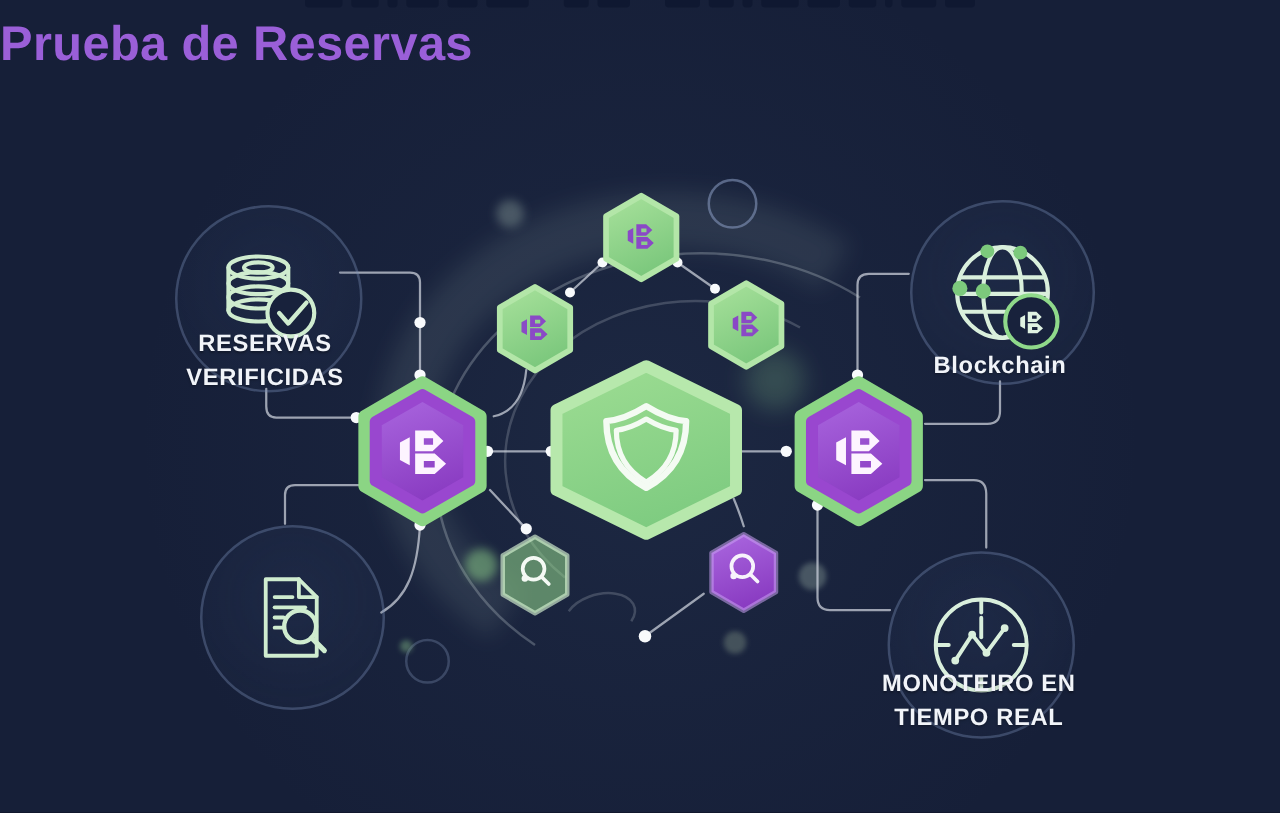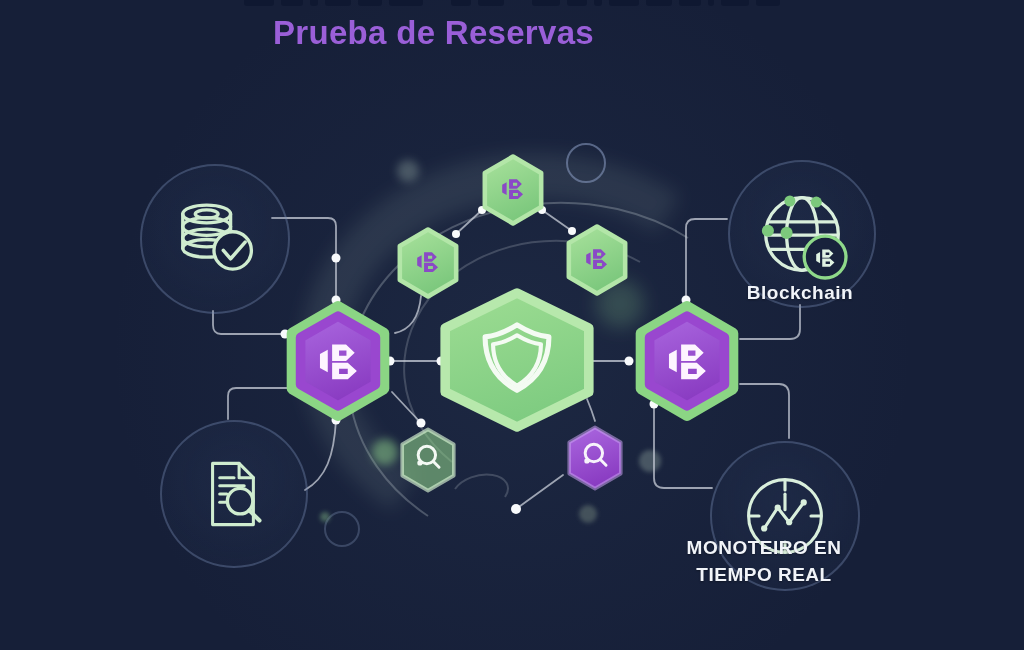--- a/index.html
+++ b/index.html
@@ -6,21 +6,21 @@
   .stage{
     position:relative;width:1024px;height:650px;overflow:hidden;
     background:#161f38;
     background-image:radial-gradient(circle at 512px 350px, rgba(70,95,130,.14) 0%, rgba(70,95,130,.05) 38%, rgba(0,0,0,0) 65%);
     font-family:"Liberation Sans","DejaVu Sans",sans-serif;
   }
   svg{display:block;}
   .overlay{position:absolute;left:0;top:0;pointer-events:none;}
   .title{
     position:absolute;left:0;top:14px;width:867px;margin:0;
-    text-align:center;font-size:33px;font-weight:bold;letter-spacing:.3px;
+    text-align:left;font-size:39px;font-weight:bold;letter-spacing:.3px;
     color:#9a5fd8;
   }
   .cutoff{
     position:absolute;left:0;top:-5px;width:1024px;height:12px;
     display:flex;justify-content:center;align-items:flex-start;gap:7px;
   }
   .cutoff span{display:block;height:11px;background:#0e1730;opacity:.85;border-radius:3px;}
   .gapw{width:14px;background:transparent !important;}
   .node-label{
     position:absolute;margin:0;text-align:center;color:#f1f4f9;
@@ -164,20 +164,22 @@
         <ellipse cx="-8" cy="9" rx="23" ry="8.5"></ellipse>
         <ellipse cx="-8" cy="-1" rx="23" ry="8.5"></ellipse>
         <ellipse cx="-8" cy="-12" rx="23" ry="8.5"></ellipse>
         <ellipse cx="-8" cy="-24" rx="23" ry="8.5"></ellipse>
         <ellipse cx="-8" cy="-24" rx="11" ry="4"></ellipse>
       </g>
       <circle cx="17" cy="11" r="18" fill="#18223c" stroke="#cfeccf" stroke-width="3.2"></circle>
       <path d="M8,11 l7,8 l14,-16" fill="none" stroke="#cfeccf" stroke-width="3.4" stroke-linecap="round" stroke-linejoin="round"></path>
     </svg>
   </div>
+  <p class="node-label" style="left:212px;top:262px">RESERVAS
+VERIFICIDAS</p>
 
   <div class="icon-circle" style="left:728px;top:160px;width:144px;height:144px">
     <svg width="110" height="110" viewBox="-50 -50 100 100">
       <g stroke="#d9efdc" stroke-width="3" fill="none">
         <circle r="33"></circle>
         <ellipse rx="14" ry="33"></ellipse>
         <line x1="-31" y1="-11" x2="31" y2="-11"></line>
         <line x1="-33" y1="1" x2="33" y2="1"></line>
         <line x1="-29" y1="14" x2="29" y2="14"></line>
       </g>
@@ -220,21 +222,21 @@
         <path d="M-20,12 L-7,-8 L4,6 L18,-13"></path>
       </g>
       <g fill="#d9efdc">
         <circle cx="-20" cy="12" r="3"></circle>
           <circle cx="-7" cy="-8" r="3"></circle>
         <circle cx="4" cy="6" r="3"></circle>
           <circle cx="18" cy="-13" r="3"></circle>
       </g>
     </svg>
   </div>
-  <p class="node-label" style="left:764px;top:534px">MONOTEIRO EN
+  <p class="node-label" style="left:783px;top:534px">MONOTEIRO EN
 TIEMPO REAL</p>
 
 
   <svg class="hex" style="left:480px;top:152px;width:66px;height:76px" viewBox="0 0 100 116">
     <polygon points="50,7 93,32 93,84 50,109 7,84 7,32" fill="url(#gradGreen)" stroke="#b3e6a8" stroke-width="7" stroke-linejoin="round"></polygon>
     <use href="#sym-ib" x="26" y="30" width="48" height="52" style="color:#8a49c6"></use>
   </svg>
   <svg class="hex" style="left:395px;top:225px;width:66px;height:76px" viewBox="0 0 100 116">
     <polygon points="50,7 93,32 93,84 50,109 7,84 7,32" fill="url(#gradGreen)" stroke="#b3e6a8" stroke-width="7" stroke-linejoin="round"></polygon>
     <use href="#sym-ib" x="26" y="30" width="48" height="52" style="color:#8a49c6"></use>

